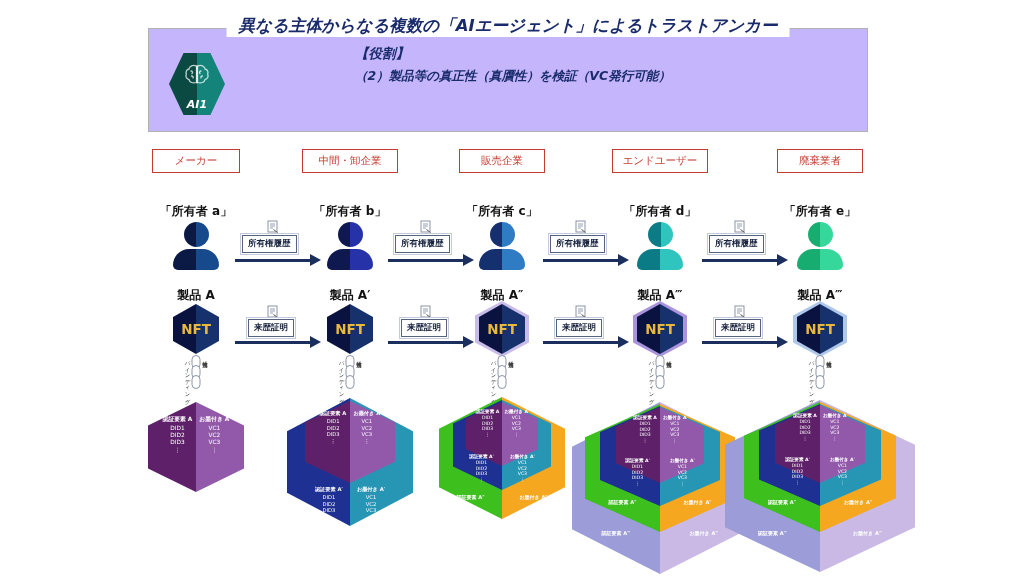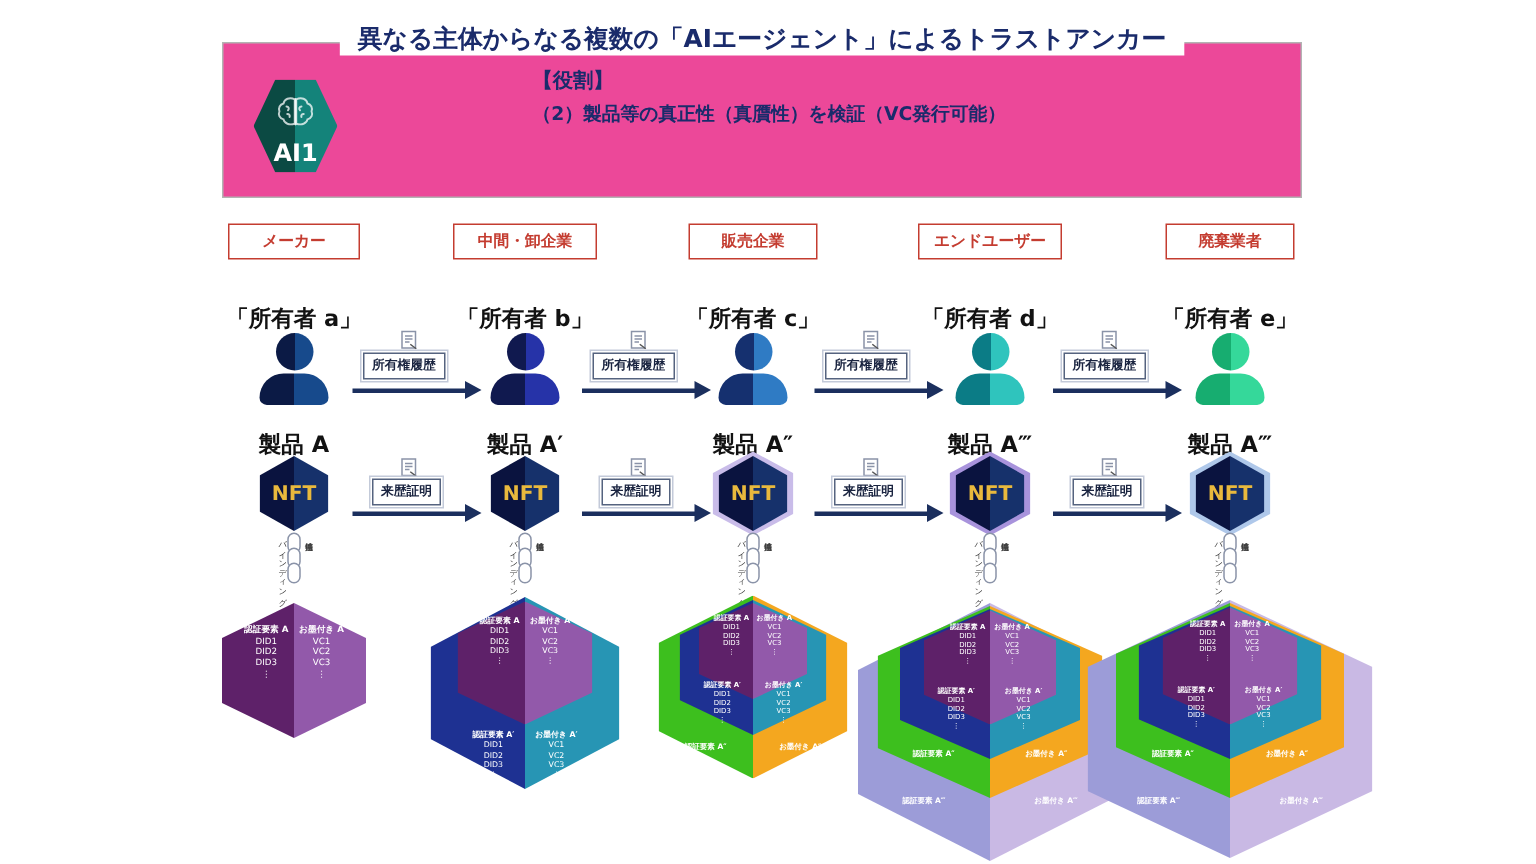--- a/index.html
+++ b/index.html
@@ -1,38 +1,38 @@
 <!DOCTYPE html>
 <html><head>
 <meta charset="utf-8">
 <style>
   html,body{margin:0;padding:0;background:#fff;}
   #canvas{position:relative;width:1024px;height:576px;background:#fff;overflow:hidden;
           font-family:"DejaVu Sans","Liberation Sans",sans-serif;}
   
-  #hdr{position:absolute;left:148px;top:28px;width:718px;height:102px;border:1px solid #b3b3b3;background:#ec4899;}
+  #hdr{position:absolute;left:148px;top:28px;width:718px;height:102px;border:1px solid #b3b3b3;background:#c4b5fd;font-style:italic;}
   #hdr .title{position:absolute;top:-14px;left:50%;transform:translateX(-50%);background:#fff;
               padding:0 12px;font-size:16.5px;font-weight:bold;color:#1A2B6B;white-space:nowrap;}
   .ai-row{position:absolute;left:20px;top:24px;display:flex;gap:5px;}
   .ai{position:relative;width:56px;height:62px;display:flex;flex-direction:column;align-items:center;
       justify-content:flex-end;padding-bottom:5px;box-sizing:border-box;
       clip-path:polygon(26% 0,74% 0,100% 50%,74% 100%,26% 100%,0 50%);}
   .ai svg{position:absolute;top:9px;left:50%;transform:translateX(-50%);width:30px;height:26px;}
-  .ai span{color:#fff;font-weight:bold;font-size:16px;line-height:1;}
+  .ai span{color:#fff;font-weight:bold;font-size:11px;line-height:1;}
   .ai1{background:linear-gradient(90deg,#0B4A43 0 50%,#14837A 50% 100%);}
   .ai2{background:linear-gradient(90deg,#0E1F5E 0 50%,#1C3F9E 50% 100%);}
   .ai3{background:linear-gradient(90deg,#46295C 0 50%,#7A5A96 50% 100%);}
   .roles{position:absolute;left:206px;top:16px;color:#1A2B6B;}
   .roles .rt{font-size:13.5px;font-weight:bold;margin-bottom:3px;}
   .roles .ri{font-size:12.5px;font-weight:bold;line-height:1.6;}
   
   .stage{position:absolute;top:149px;height:24px;border:1.5px solid #C43C30;color:#C43C30;background:#fff;
-         font-weight:bold;font-size:10.5px;display:flex;align-items:center;justify-content:center;box-sizing:border-box;}
-  
-  .olabel,.plabel{position:absolute;width:110px;text-align:center;font-size:15px;font-weight:bold;color:#121212;}
+         font-weight:normal;font-size:10.5px;display:flex;align-items:center;justify-content:center;box-sizing:border-box;}
+  
+  .olabel,.plabel{position:absolute;width:110px;text-align:center;font-size:12px;font-weight:bold;color:#121212;}
   .olabel{top:203px;} .plabel{top:287px;}
   
   .person{position:absolute;width:48px;top:222px;}
   .ph{width:25px;height:25px;border-radius:50%;margin:0 auto;}
   .pb{width:46px;height:21px;margin:2px auto 0;border-radius:23px 23px 7px 7px;}
   .p-a .ph,.p-a .pb{background:linear-gradient(90deg,#0B1A45 0 50%,#174A8C 50% 100%);}
   .p-b .ph,.p-b .pb{background:linear-gradient(90deg,#10194F 0 50%,#2633A8 50% 100%);}
   .p-c .ph,.p-c .pb{background:linear-gradient(90deg,#15306F 0 50%,#2F7BC4 50% 100%);}
   .p-d .ph,.p-d .pb{background:linear-gradient(90deg,#0B7C86 0 50%,#2FC4BD 50% 100%);}
   .p-e .ph,.p-e .pb{background:linear-gradient(90deg,#17AD70 0 50%,#35D89A 50% 100%);}

